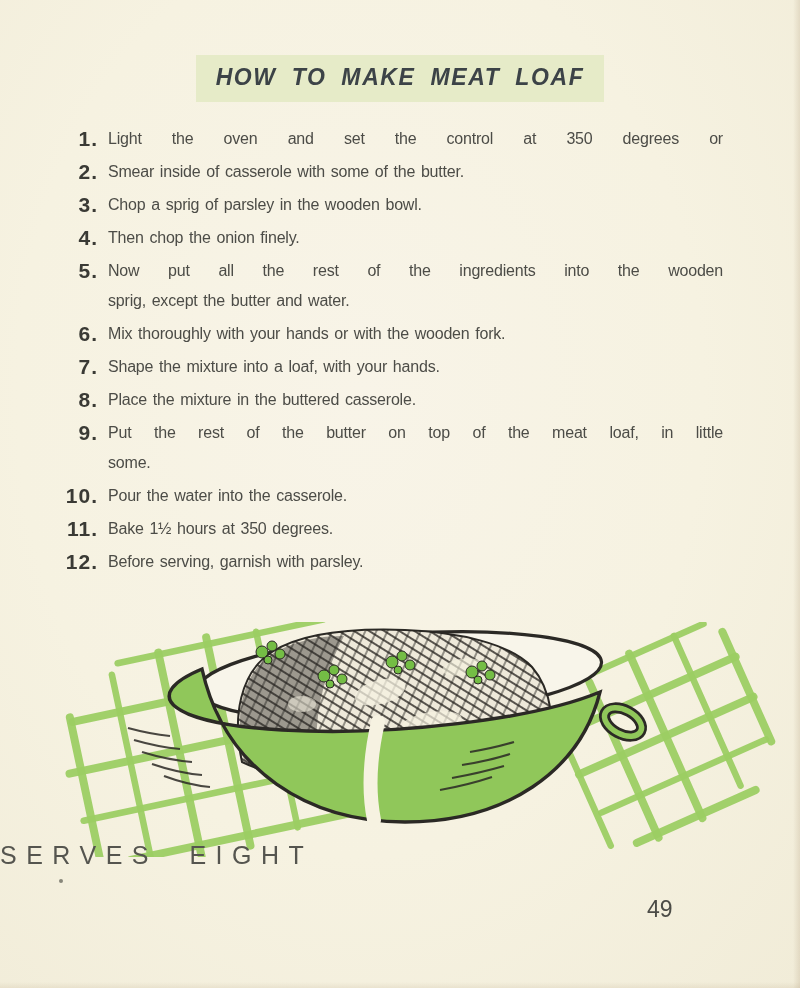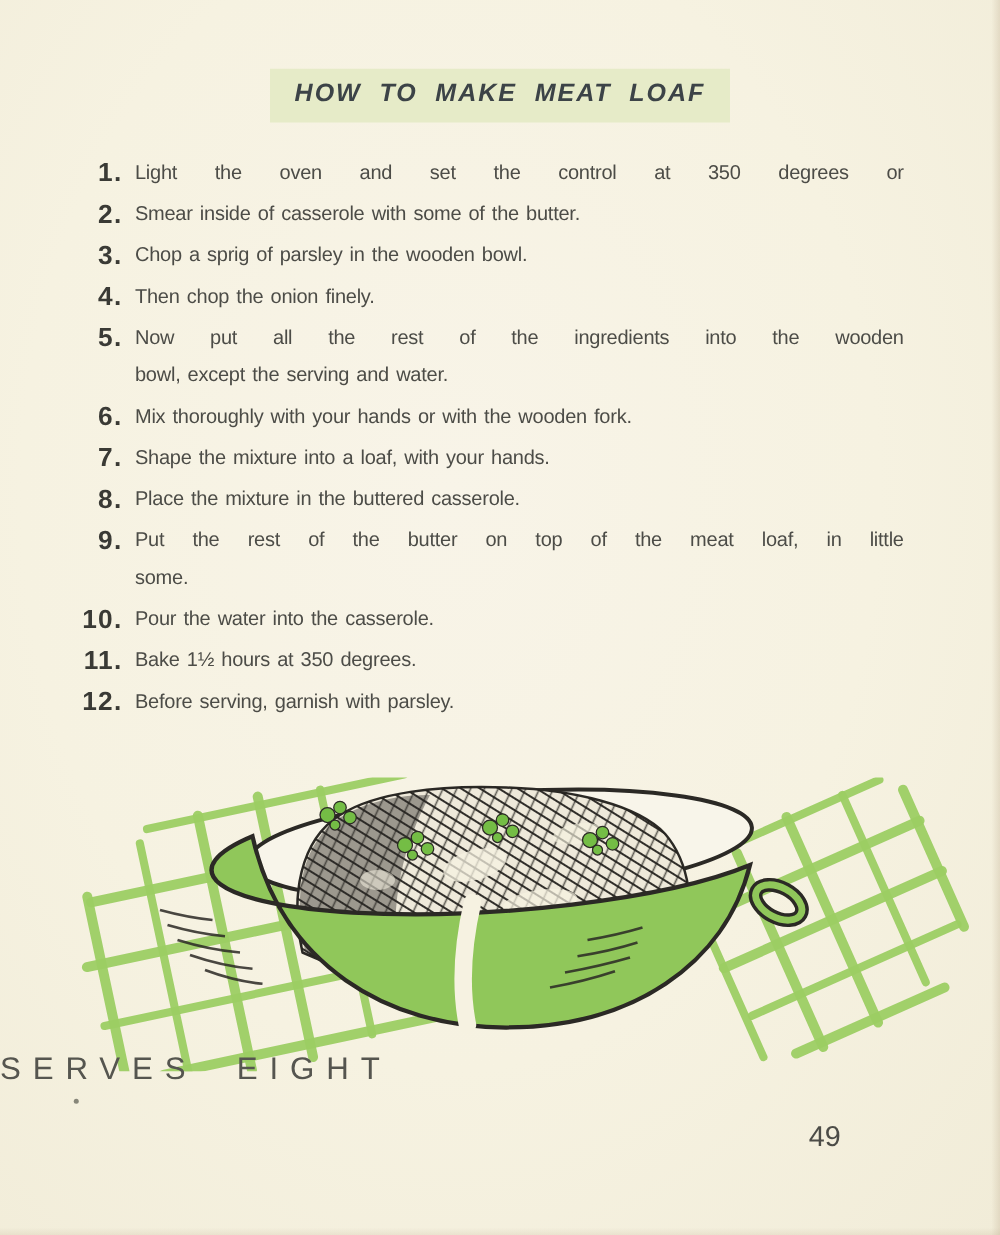--- a/index.html
+++ b/index.html
@@ -21,21 +21,21 @@
     font-family:"Liberation Sans", sans-serif;
   }
   .edge-r{position:absolute;right:0;top:0;width:7px;height:100%;
     background:linear-gradient(to left, rgba(185,165,135,.28), rgba(185,165,135,0));}
   .edge-b{position:absolute;left:0;bottom:0;width:100%;height:6px;
     background:linear-gradient(to top, rgba(185,165,135,.18), rgba(185,165,135,0));}
   .title-wrap{position:absolute;top:55px;left:0;width:100%;text-align:center;}
   .title{
     display:inline-block;background:var(--highlight);
     padding:9px 20px 11px 20px;
-    font-size:20px;font-weight:bold;font-style:italic;
+    font-size:23px;font-weight:bold;font-style:italic;
     letter-spacing:1.6px;word-spacing:7px;color:var(--title-ink);text-align:right;
   }
   .steps{position:absolute;top:124px;left:58px;width:665px;}
   .step{display:flex;margin-bottom:3px;}
   .num{
     flex:none;width:40px;text-align:right;margin-right:10px;
     font-weight:bold;color:var(--num-ink);
     font-size:21px;line-height:30px;letter-spacing:1px;
   }
   .step-body{flex:1;font-size:16px;line-height:30px;color:var(--text);letter-spacing:-0.2px;word-spacing:1.5px;}
@@ -83,21 +83,21 @@
       <div class="step">
         <span class="num">4.</span>
         <div class="step-body">
           <div class="line">Then chop the onion finely.</div>
         </div>
       </div>
       <div class="step">
         <span class="num">5.</span>
         <div class="step-body">
           <div class="line just">Now put all the rest of the ingredients into the wooden</div>
-          <div class="line">bowl, except the serving and water.</div>
+          <div class="line">sprig, except the butter and water.</div>
         </div>
       </div>
       <div class="step">
         <span class="num">6.</span>
         <div class="step-body">
           <div class="line">Mix thoroughly with your hands or with the wooden fork.</div>
         </div>
       </div>
       <div class="step">
         <span class="num">7.</span>

